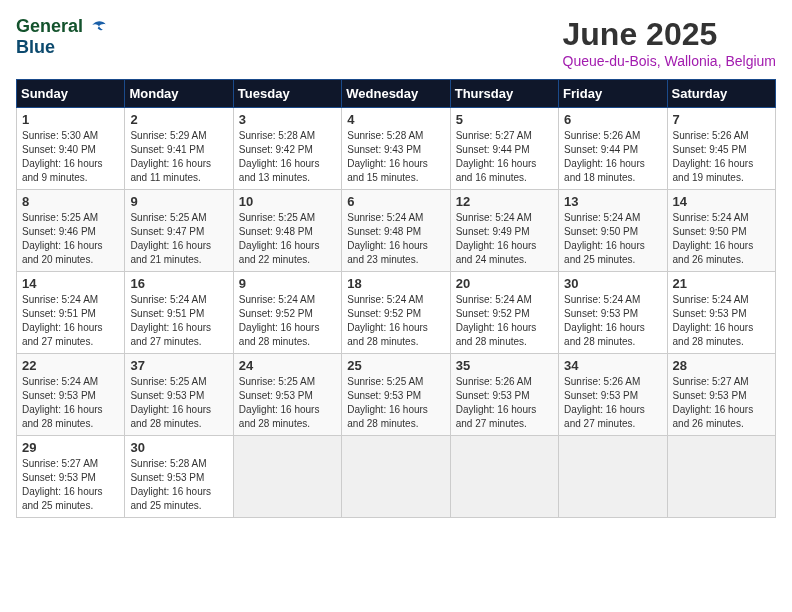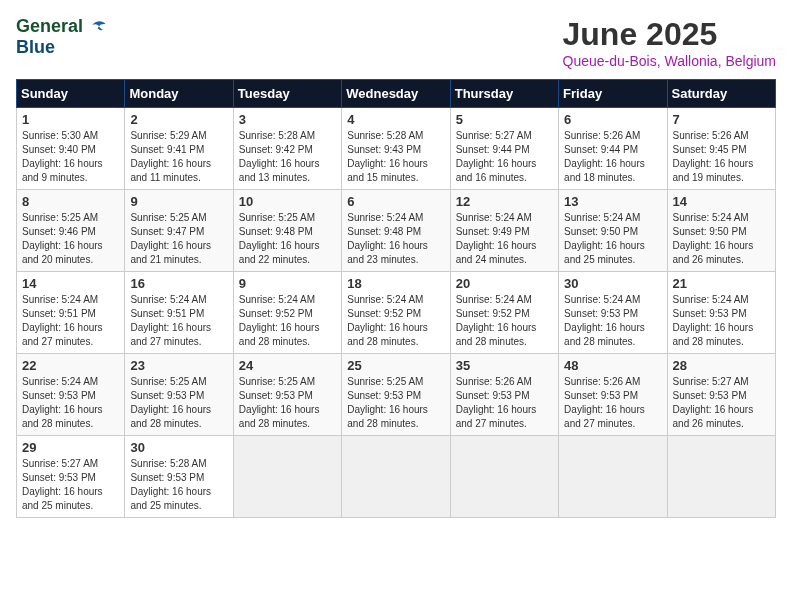--- a/index.html
+++ b/index.html
@@ -207,37 +207,37 @@
           <span class="day-number">21</span>
           <div class="day-info">Sunrise: 5:24 AM<br>Sunset: 9:53 PM<br>Daylight: 16 hours and 28 minutes.</div>
         </td>
       </tr>
       <tr>
         <td>
           <span class="day-number">22</span>
           <div class="day-info">Sunrise: 5:24 AM<br>Sunset: 9:53 PM<br>Daylight: 16 hours and 28 minutes.</div>
         </td>
         <td>
-          <span class="day-number">23</span>
+          <span class="day-number">37</span>
           <div class="day-info">Sunrise: 5:25 AM<br>Sunset: 9:53 PM<br>Daylight: 16 hours and 28 minutes.</div>
         </td>
         <td>
           <span class="day-number">24</span>
           <div class="day-info">Sunrise: 5:25 AM<br>Sunset: 9:53 PM<br>Daylight: 16 hours and 28 minutes.</div>
         </td>
         <td>
           <span class="day-number">25</span>
           <div class="day-info">Sunrise: 5:25 AM<br>Sunset: 9:53 PM<br>Daylight: 16 hours and 28 minutes.</div>
         </td>
         <td>
           <span class="day-number">35</span>
           <div class="day-info">Sunrise: 5:26 AM<br>Sunset: 9:53 PM<br>Daylight: 16 hours and 27 minutes.</div>
         </td>
         <td>
-          <span class="day-number">48</span>
+          <span class="day-number">34</span>
           <div class="day-info">Sunrise: 5:26 AM<br>Sunset: 9:53 PM<br>Daylight: 16 hours and 27 minutes.</div>
         </td>
         <td>
           <span class="day-number">28</span>
           <div class="day-info">Sunrise: 5:27 AM<br>Sunset: 9:53 PM<br>Daylight: 16 hours and 26 minutes.</div>
         </td>
       </tr>
       <tr>
         <td>
           <span class="day-number">29</span>

